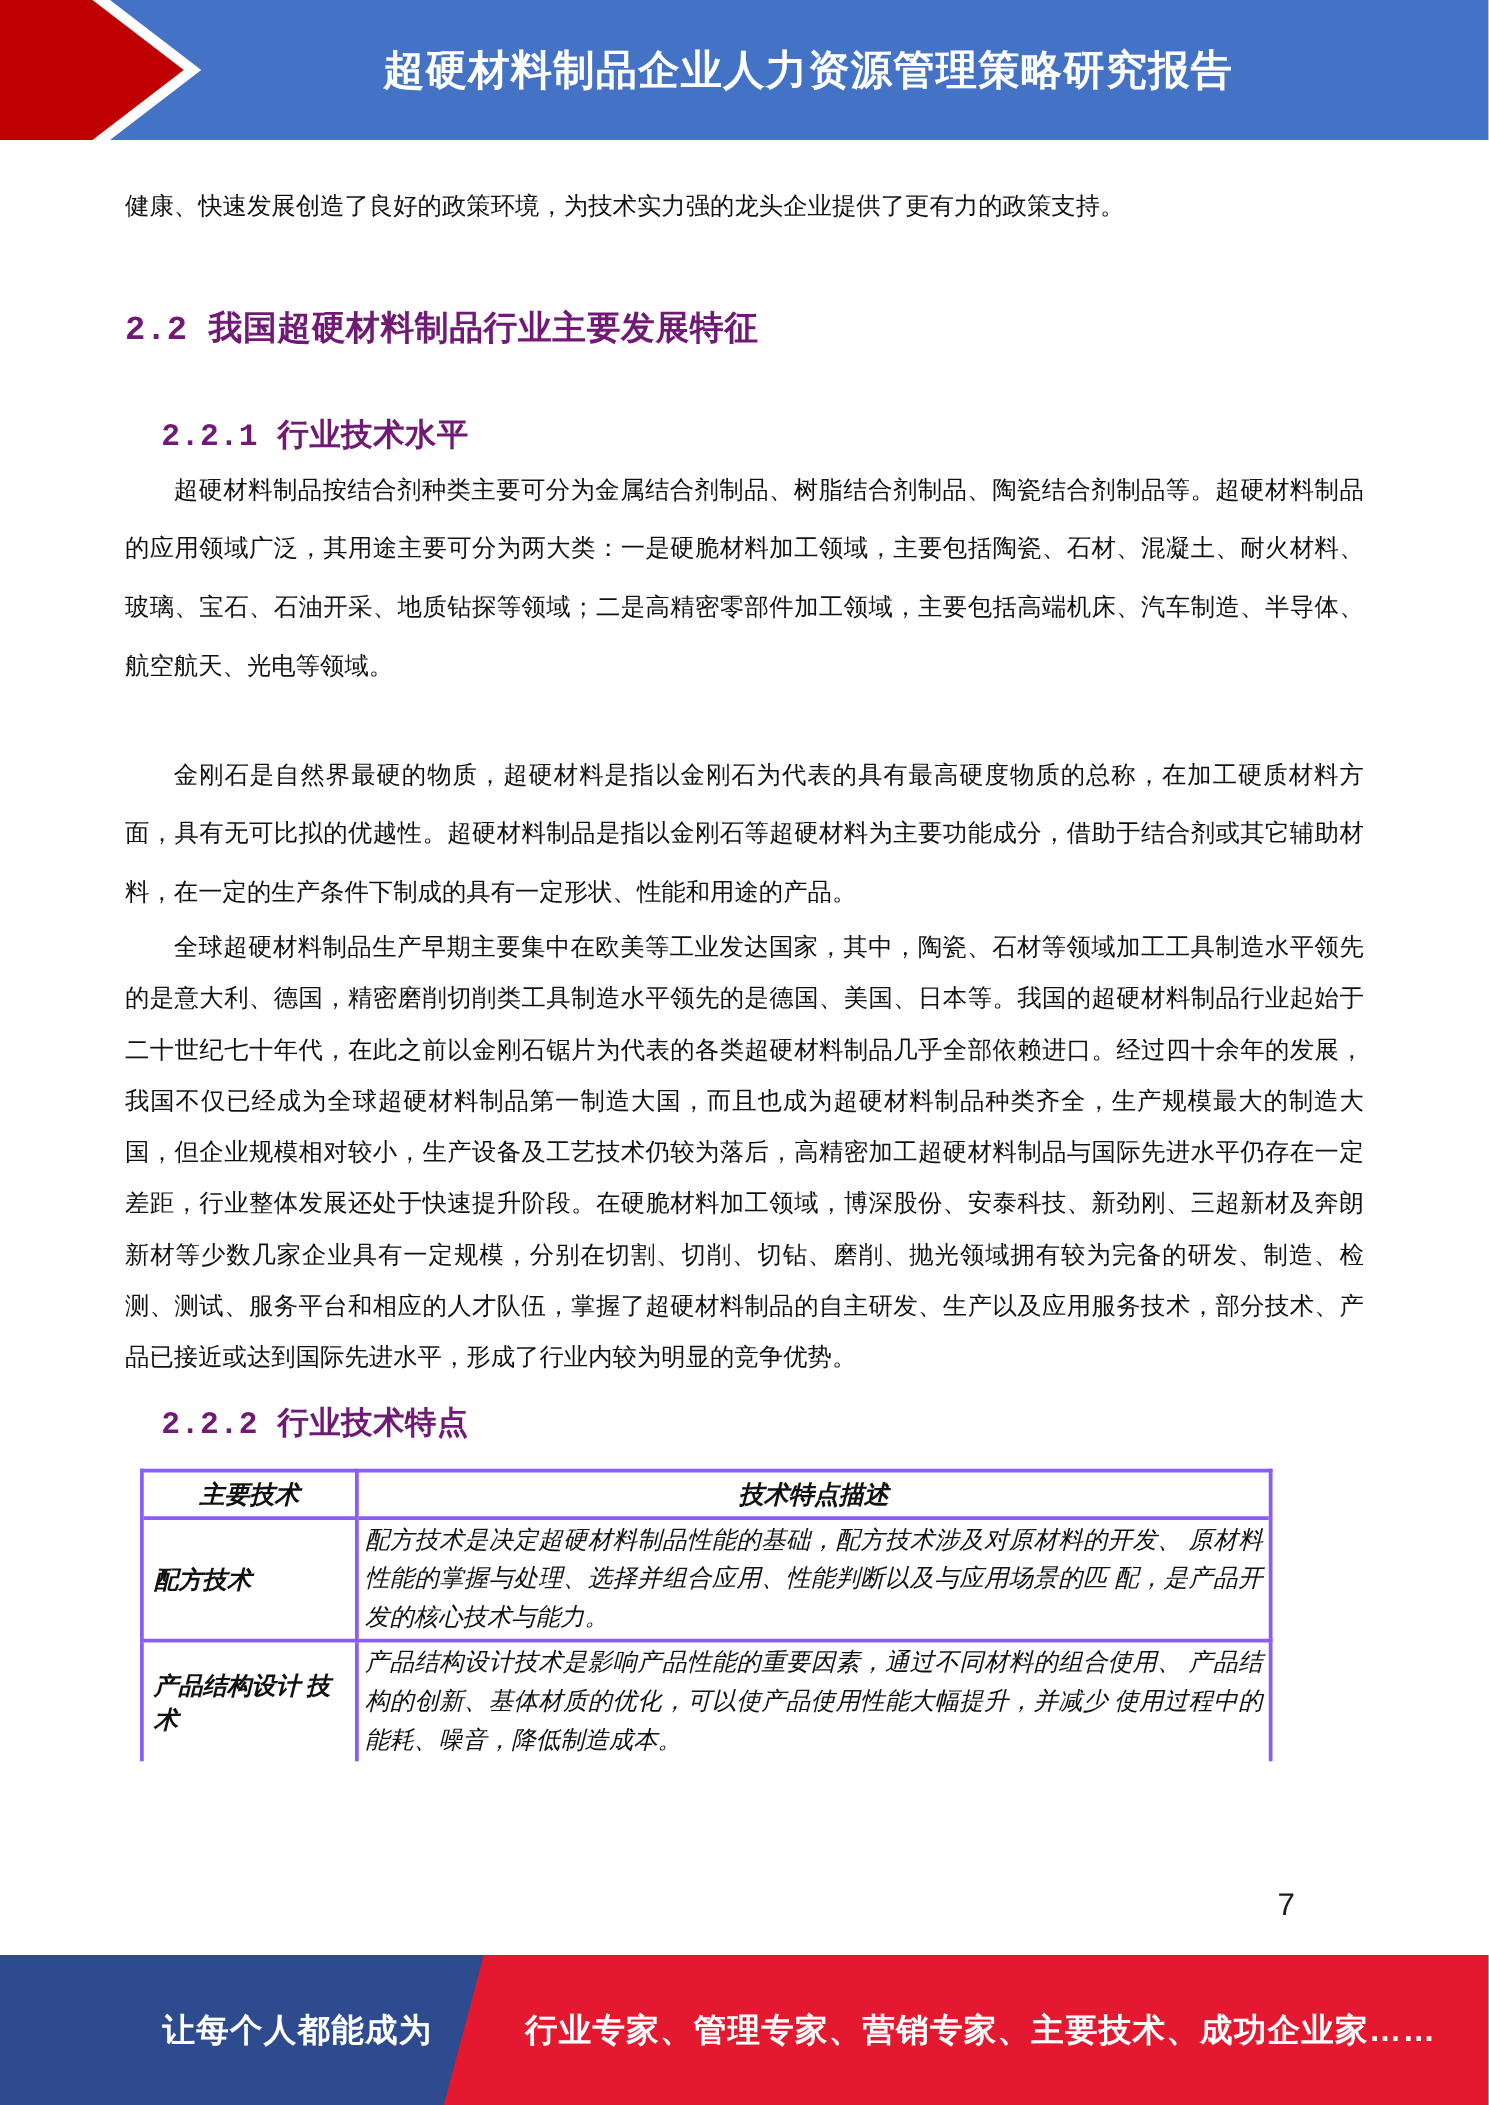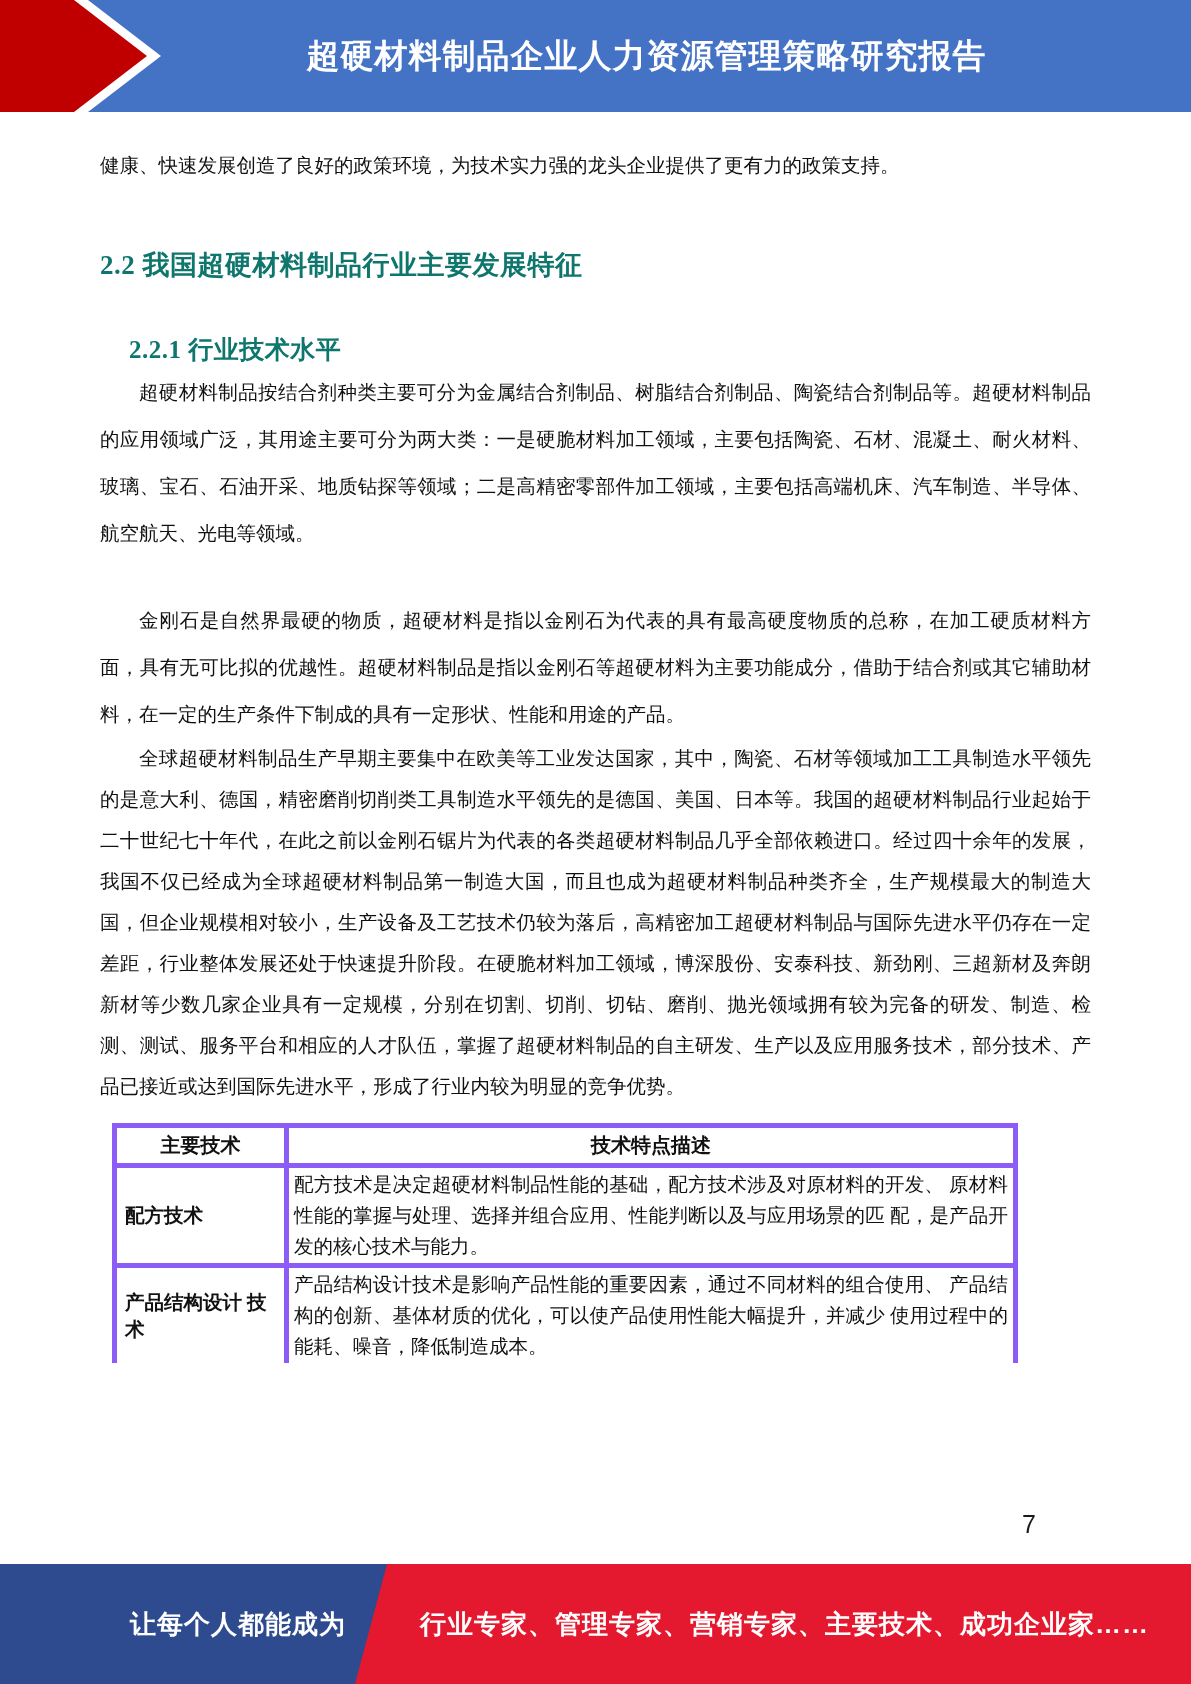--- a/index.html
+++ b/index.html
@@ -40,22 +40,22 @@
   }
 
   
   .content{padding:0 100px;}
   .intro-line{
     margin-top:30px;
     font-size:19.5px;line-height:47px;
     text-align:justify;
   }
   .h-sec{
-    font-family:Liberation Serif, serif;
-    font-weight:bold;color:#0f766e;
+    font-family:Liberation Mono, monospace;
+    font-weight:bold;color:#701a75;
     letter-spacing:0.5px;
   }
   .h2-sec{font-size:27px;line-height:40px;margin-top:56px;}
   .h3-sec{font-size:25px;line-height:38px;margin-top:46px;margin-left:29px;}
   .h3-sec.second{margin-top:14px;}
   .body-par{
     font-size:19.5px;line-height:47px;
     text-align:justify;text-indent:2em;
     margin:0;
   }
@@ -63,21 +63,22 @@
   .body-par.first{margin-top:40px;}
 
   
   table.tech-table{
     width:906px;
     margin:16px 0 0 12px;
     border-collapse:collapse;
     table-layout:fixed;
   }
   table.tech-table th, table.tech-table td{
-    border:5px solid #8b5cf6;
+    border:3px solid #8b5cf6;
+    font-style:italic;
   }
   table.tech-table th{
     font-size:20px;font-weight:bold;text-align:center;
     padding:4px 2px;
     border-bottom-width:2px;
   }
   td.tech-cell{
     width:172px;
     font-size:19.5px;font-weight:bold;
     text-align:left;vertical-align:middle;
@@ -134,20 +135,21 @@
     <p class="intro-line">健康、快速发展创造了良好的政策环境，为技术实力强的龙头企业提供了更有力的政策支持。</p>
 
     <h2 class="h-sec h2-sec">2.2 我国超硬材料制品行业主要发展特征</h2>
 
     <h3 class="h-sec h3-sec">2.2.1 行业技术水平</h3>
 
     <p class="body-par">超硬材料制品按结合剂种类主要可分为金属结合剂制品、树脂结合剂制品、陶瓷结合剂制品等。超硬材料制品的应用领域广泛，其用途主要可分为两大类：一是硬脆材料加工领域，主要包括陶瓷、石材、混凝土、耐火材料、玻璃、宝石、石油开采、地质钻探等领域；二是高精密零部件加工领域，主要包括高端机床、汽车制造、半导体、航空航天、光电等领域。</p>
     <p class="body-par first">金刚石是自然界最硬的物质，超硬材料是指以金刚石为代表的具有最高硬度物质的总称，在加工硬质材料方面，具有无可比拟的优越性。超硬材料制品是指以金刚石等超硬材料为主要功能成分，借助于结合剂或其它辅助材料，在一定的生产条件下制成的具有一定形状、性能和用途的产品。</p>
     <p class="body-par tight">全球超硬材料制品生产早期主要集中在欧美等工业发达国家，其中，陶瓷、石材等领域加工工具制造水平领先的是意大利、德国，精密磨削切削类工具制造水平领先的是德国、美国、日本等。我国的超硬材料制品行业起始于二十世纪七十年代，在此之前以金刚石锯片为代表的各类超硬材料制品几乎全部依赖进口。经过四十余年的发展，我国不仅已经成为全球超硬材料制品第一制造大国，而且也成为超硬材料制品种类齐全，生产规模最大的制造大国，但企业规模相对较小，生产设备及工艺技术仍较为落后，高精密加工超硬材料制品与国际先进水平仍存在一定差距，行业整体发展还处于快速提升阶段。在硬脆材料加工领域，博深股份、安泰科技、新劲刚、三超新材及奔朗新材等少数几家企业具有一定规模，分别在切割、切削、切钻、磨削、抛光领域拥有较为完备的研发、制造、检测、测试、服务平台和相应的人才队伍，掌握了超硬材料制品的自主研发、生产以及应用服务技术，部分技术、产品已接近或达到国际先进水平，形成了行业内较为明显的竞争优势。</p>
 
+    <h3 class="h-sec h3-sec second">2.2.2 行业技术特点</h3>
 
     <table class="tech-table">
       <thead>
         <tr>
           <th style="width:172px">主要技术</th>
           <th>技术特点描述</th>
         </tr>
       </thead>
       <tbody>
         <tr>

